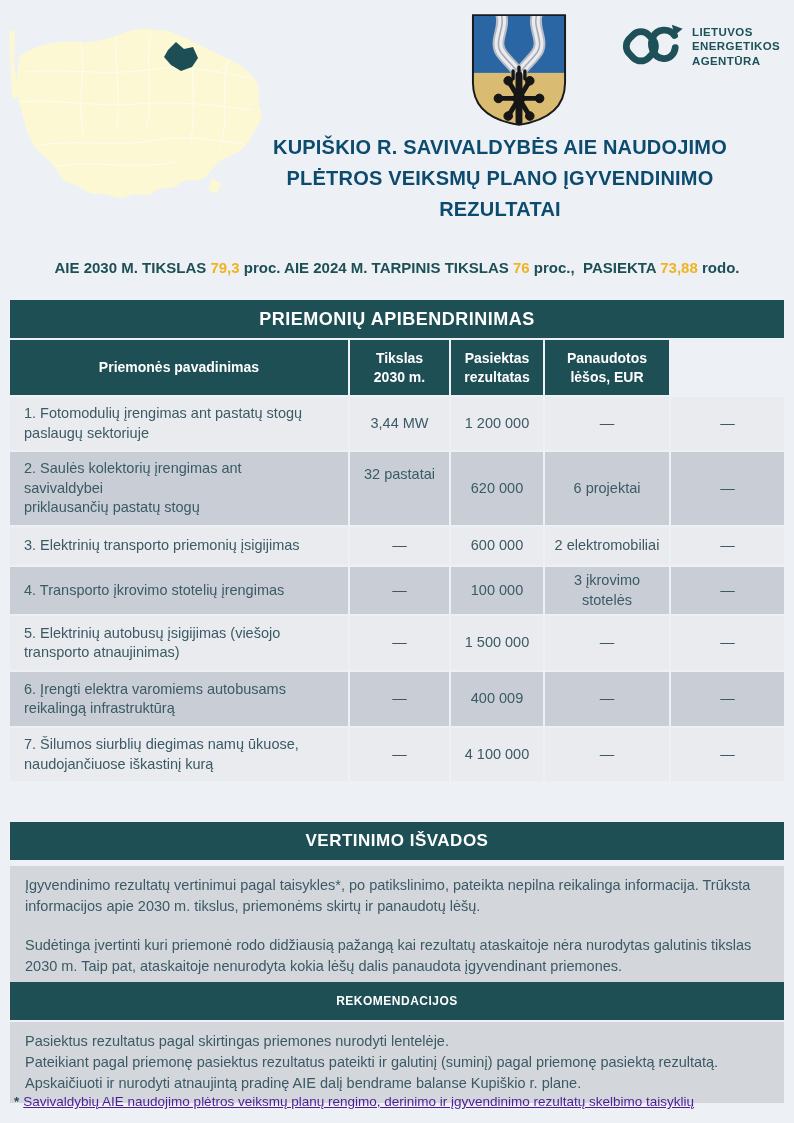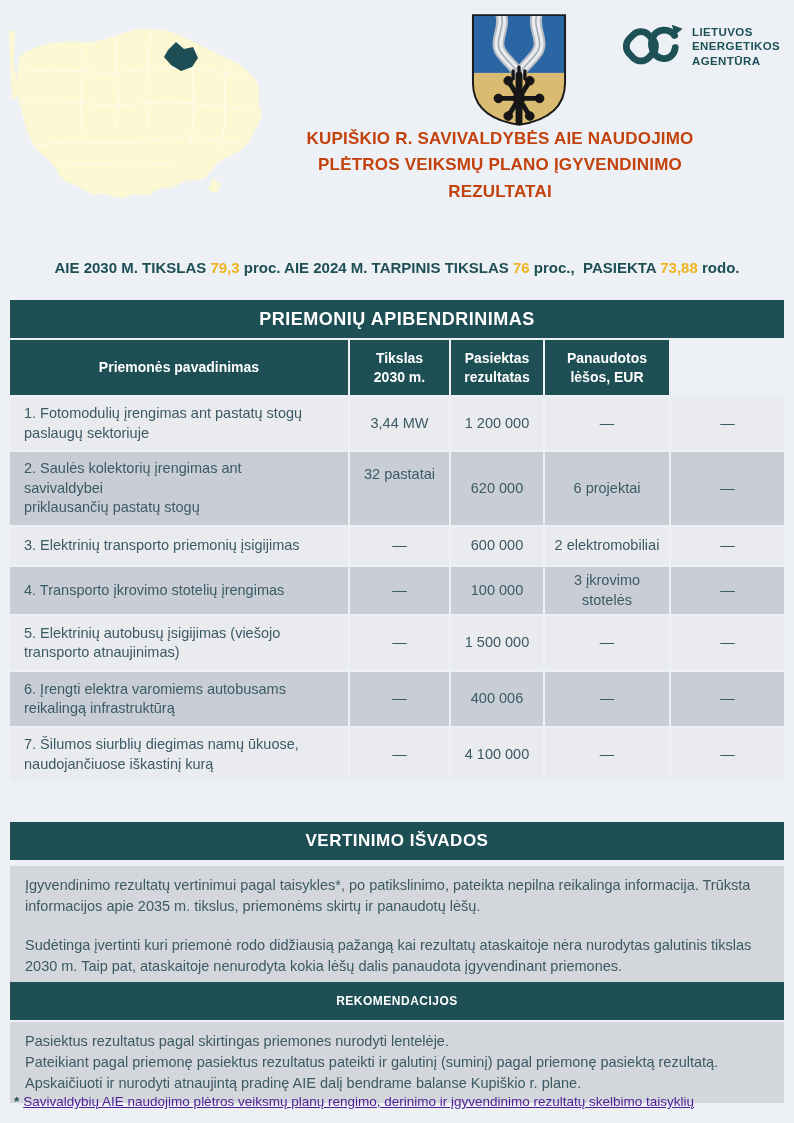--- a/index.html
+++ b/index.html
@@ -15,22 +15,22 @@
 
   
   #map-svg{left:6px;top:6px;width:260px;height:214px;}
   #coat-svg{left:470px;top:12px;width:98px;height:116px;}
   .logo{left:622px;top:22px;display:flex;align-items:flex-start;gap:8px;}
   .logo-text{
     color:#1d5157;font-weight:bold;font-size:11.5px;line-height:1.25;
     letter-spacing:.4px;padding-top:3px;white-space:pre-line;
   }
   .page-title{
-    left:247px;top:126px;width:506px;text-align:center;
-    color:#c2410c;font-weight:bold;font-size:17px;line-height:1.55;
+    left:247px;top:132px;width:506px;text-align:center;
+    color:#0c4a6e;font-weight:bold;font-size:20px;line-height:1.55;
     white-space:pre-line;letter-spacing:.2px;
   }
   .kpi{
     left:0;top:259px;width:794px;text-align:center;
     color:#1e4f55;font-weight:bold;font-size:15px;white-space:pre-wrap;
   }
   .kpi .hl{color:#f0b320;}
 
   
   .band{
@@ -232,36 +232,36 @@
 transporto atnaujinimas)</div>
       <div class="cell">—</div>
       <div class="cell">1 500 000</div>
       <div class="cell">—</div>
       <div class="cell">—</div>
     </div>
     <div class="grid-row trow">
       <div class="cell name">6. Įrengti elektra varomiems autobusams
 reikalingą infrastruktūrą</div>
       <div class="cell">—</div>
-      <div class="cell">400 006</div>
+      <div class="cell">400 009</div>
       <div class="cell">—</div>
       <div class="cell">—</div>
     </div>
     <div class="grid-row trow">
       <div class="cell name">7. Šilumos siurblių diegimas namų ūkuose,
 naudojančiuose iškastinį kurą</div>
       <div class="cell">—</div>
       <div class="cell">4 100 000</div>
       <div class="cell">—</div>
       <div class="cell">—</div>
     </div>
   </div>
 
 <div class="band abs" id="concl-band">VERTINIMO IŠVADOS</div>
-<div class="para abs" id="para1">Įgyvendinimo rezultatų vertinimui pagal taisykles*, po patikslinimo, pateikta nepilna reikalinga informacija. Trūksta informacijos apie 2035 m. tikslus, priemonėms skirtų ir panaudotų lėšų.</div>
+<div class="para abs" id="para1">Įgyvendinimo rezultatų vertinimui pagal taisykles*, po patikslinimo, pateikta nepilna reikalinga informacija. Trūksta informacijos apie 2030 m. tikslus, priemonėms skirtų ir panaudotų lėšų.</div>
 <div class="para abs" id="para2">Sudėtinga įvertinti kuri priemonė rodo didžiausią pažangą kai rezultatų ataskaitoje nėra nurodytas galutinis tikslas 2030 m. Taip pat, ataskaitoje nenurodyta kokia lėšų dalis panaudota įgyvendinant priemones.</div>
 
 <div class="band abs" id="rec-band">REKOMENDACIJOS</div>
 <div class="para abs" id="rec-block">Pasiektus rezultatus pagal skirtingas priemones nurodyti lentelėje.
 Pateikiant pagal priemonę pasiektus rezultatus pateikti ir galutinį (suminį) pagal priemonę pasiektą rezultatą.
 Apskaičiuoti ir nurodyti atnaujintą pradinę AIE dalį bendrame balanse Kupiškio r. plane.</div>
 
 <div class="footer abs">
   <span class="ast">*</span><a>Savivaldybių AIE naudojimo plėtros veiksmų planų rengimo, derinimo ir įgyvendinimo rezultatų skelbimo taisyklių</a>
 </div>

